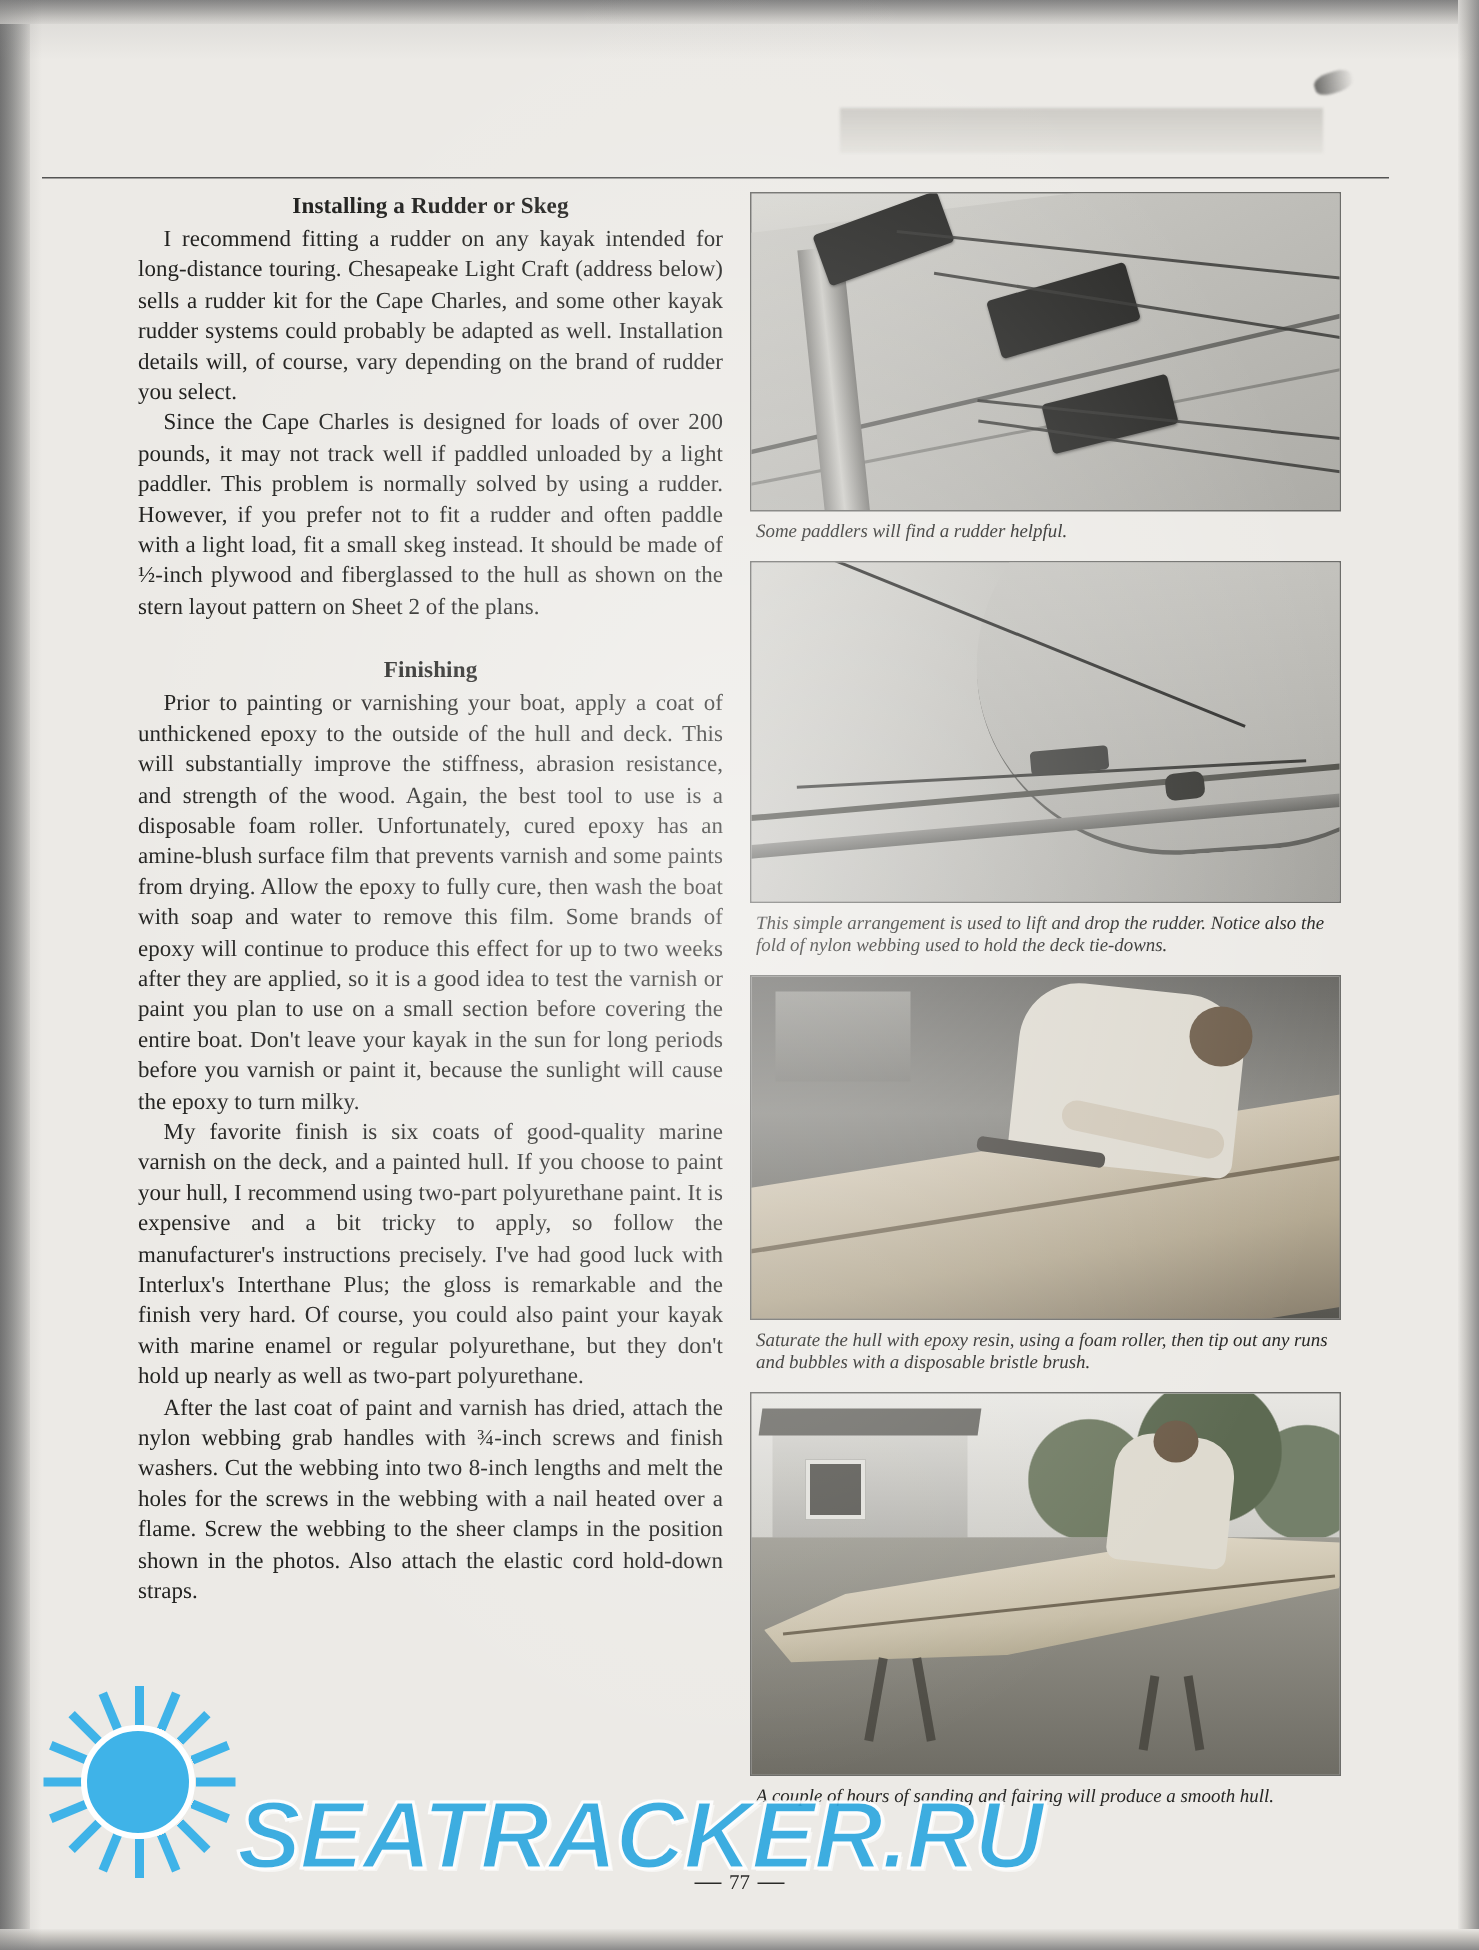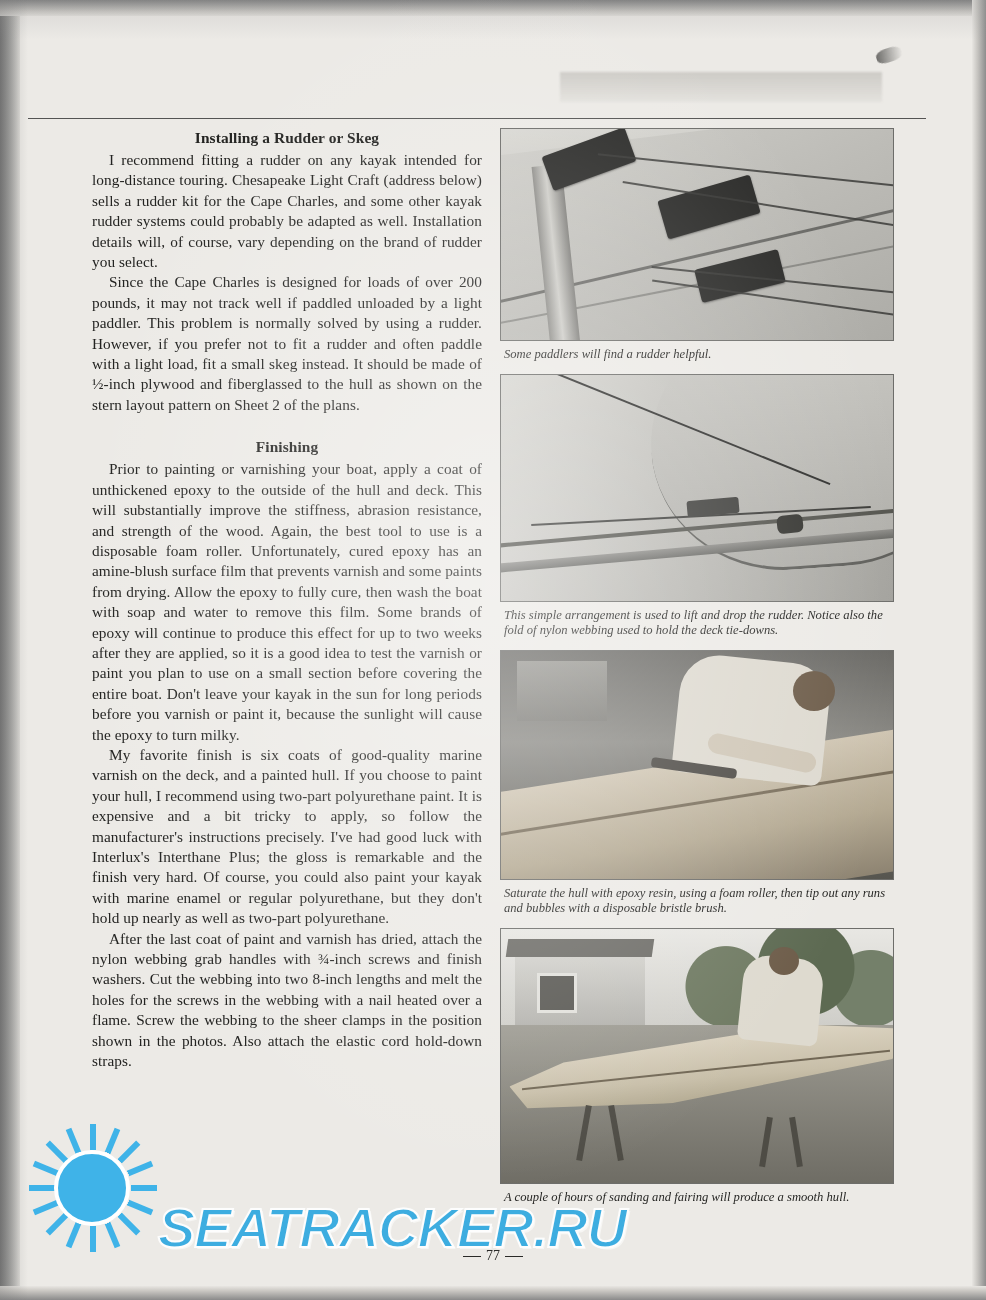--- a/index.html
+++ b/index.html
@@ -356,21 +356,21 @@
     z-index: 5;
     pointer-events: none;
   }
   .wm-text {
     position: absolute;
     left: 158px;
     bottom: 28px;
     font-family: "Liberation Sans", sans-serif;
     font-weight: bold;
     font-style: italic;
-    font-size: 56px;
+    font-size: 64px;
     letter-spacing: -1px;
     color: #2fa8e0;
     -webkit-text-stroke: 2px #ffffff;
     text-shadow: 0 0 2px rgba(255,255,255,.9), 2px 2px 0 rgba(255,255,255,.6);
     opacity: .92;
     white-space: nowrap;
   }
   .wm-sun {
     position: absolute;
     left: 28px;

